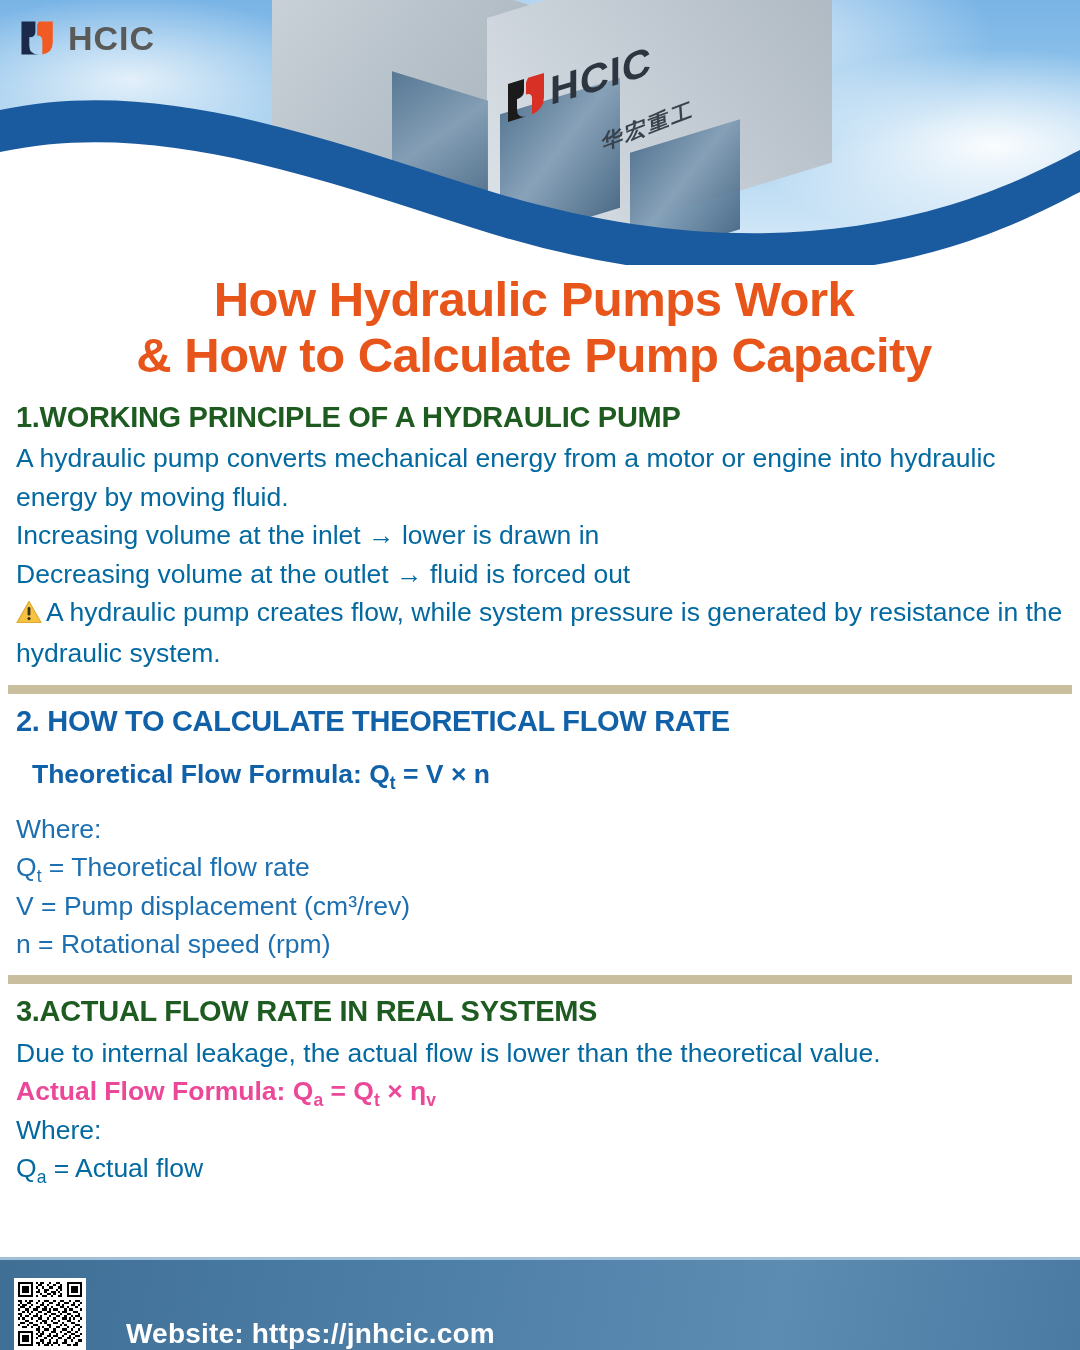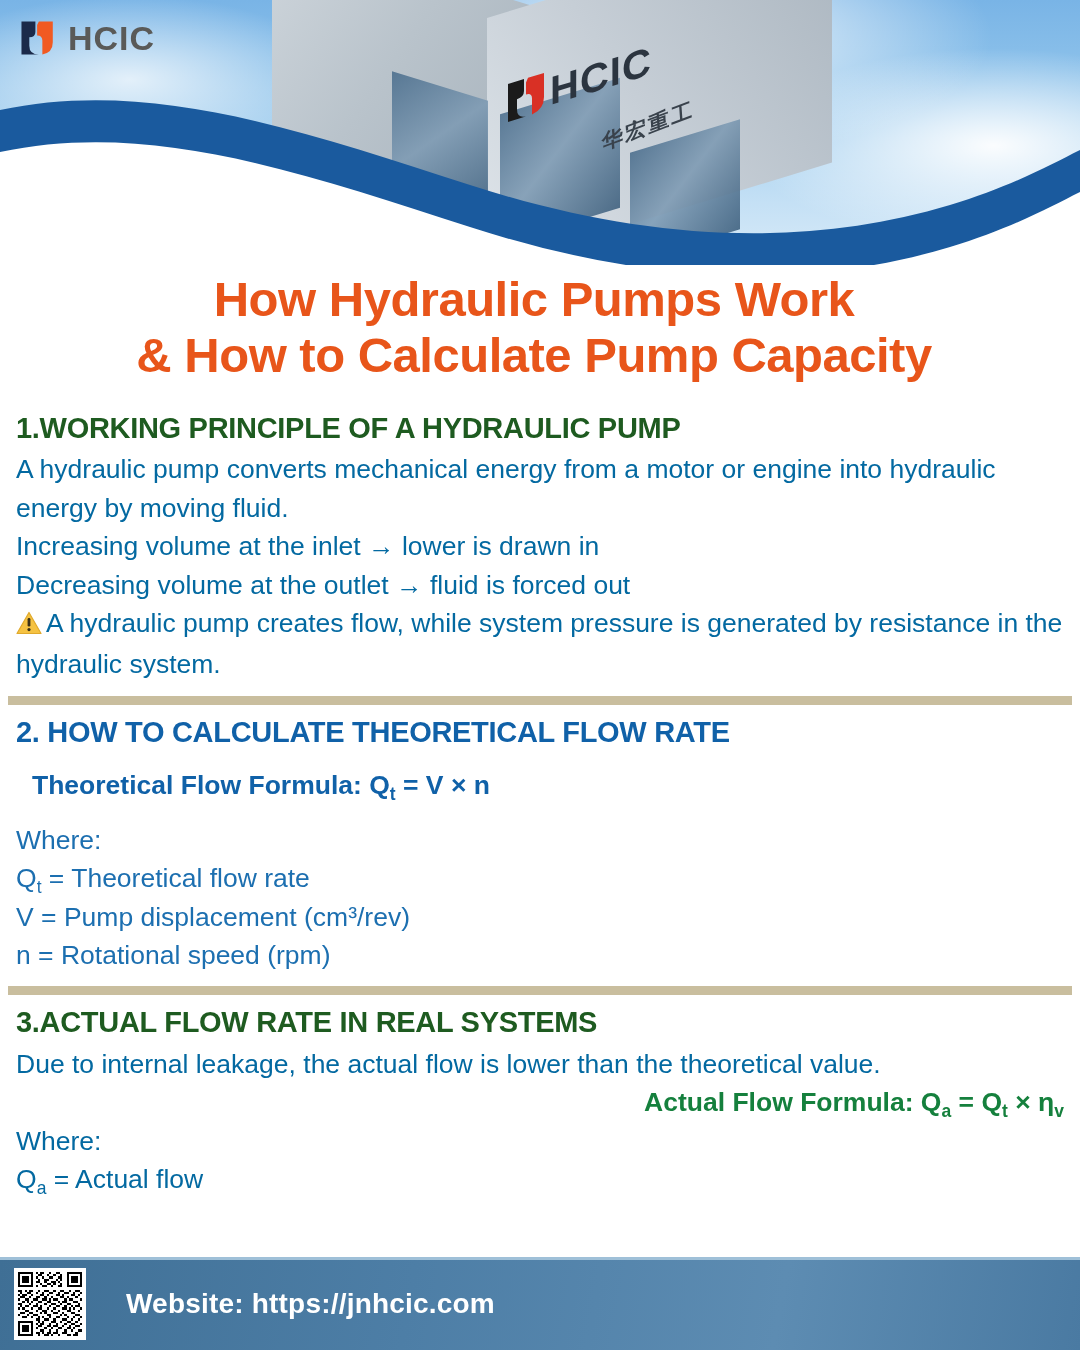--- a/index.html
+++ b/index.html
@@ -57,40 +57,40 @@
   
   .title{
     position:absolute;left:0;top:272px;width:1068px;text-align:center;
     color:#E8551A;font-weight:bold;font-size:49px;line-height:1.14;
     font-family:"Liberation Sans","DejaVu Sans",sans-serif;
     letter-spacing:-0.5px;
   }
   .title div{white-space:nowrap;}
 
   
-  .content{position:absolute;left:0;top:411px;width:1080px;}
+  .content{position:absolute;left:0;top:400px;width:1080px;}
   .sec{padding:0 16px;}
   .h-green{color:#1E5B20;font-weight:bold;font-size:29px;letter-spacing:-0.3px;margin:0 0 4px 0;line-height:1.22;}
   .h-blue{color:#1061A8;font-weight:bold;font-size:29px;letter-spacing:-0.3px;margin:0 0 4px 0;line-height:1.22;}
   .p-green{color:#0369a1;font-size:26.5px;line-height:1.45;margin:0;}
   .p-blue{color:#1C6FB0;font-size:26.5px;line-height:1.45;margin:0;}
-  .b-green{color:#15803d;font-size:26.5px;font-weight:bold;line-height:1.45;margin:0;text-align:right;}
+  .b-green{color:#ec4899;font-size:26.5px;font-weight:bold;line-height:1.45;margin:0;}
   .b-blue{color:#1061A8;font-size:26.5px;font-weight:bold;line-height:1.45;margin:16px;}
   sub{font-size:.66em;line-height:0;}
 
   .warn-icon{display:inline-block;vertical-align:-3px;margin-right:4px;}
 
   .divider{height:9px;margin:12px 8px 10px 8px;}
   .div-tan{background:#C9BE9E;}
 
   
   .footer{
     position:absolute;left:0;top:1257px;width:1080px;height:93px;
     background:linear-gradient(100deg,#3f6f95 0%,#4d7ea6 38%,#5d8cb2 72%,#4a7aa2 100%);
-    display:flex;align-items:center;
+    display:flex;align-items:flex-end;
   }
   .footer-top-line{position:absolute;left:0;top:0;width:1080px;height:3px;background:#9fc0d8;}
   .qr{
     width:72px;height:72px;margin-left:14px;background:#fff;padding:4px;box-sizing:border-box;
     flex:0 0 auto;
   }
   .footer-text{
     color:#ffffff;font-size:28px;font-weight:bold;margin-left:40px;letter-spacing:.2px;
   }
 </style>

